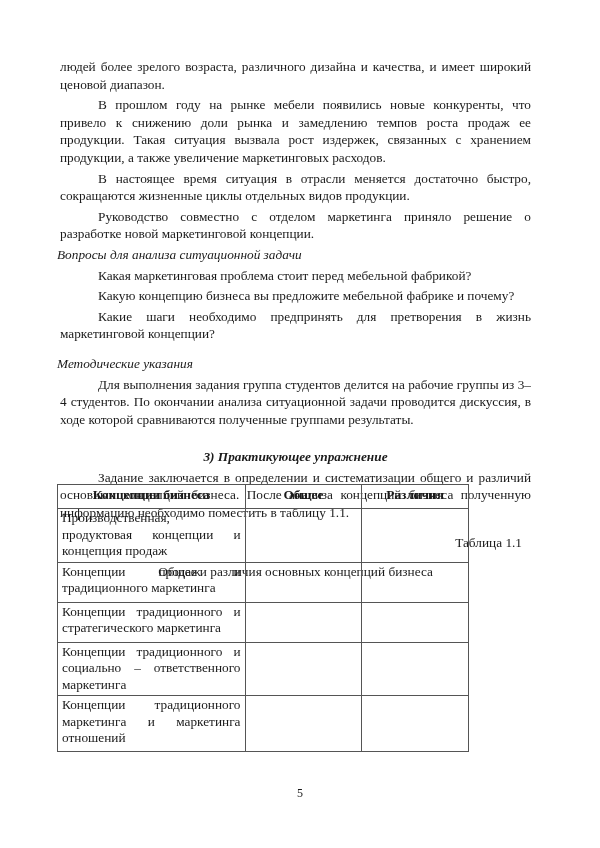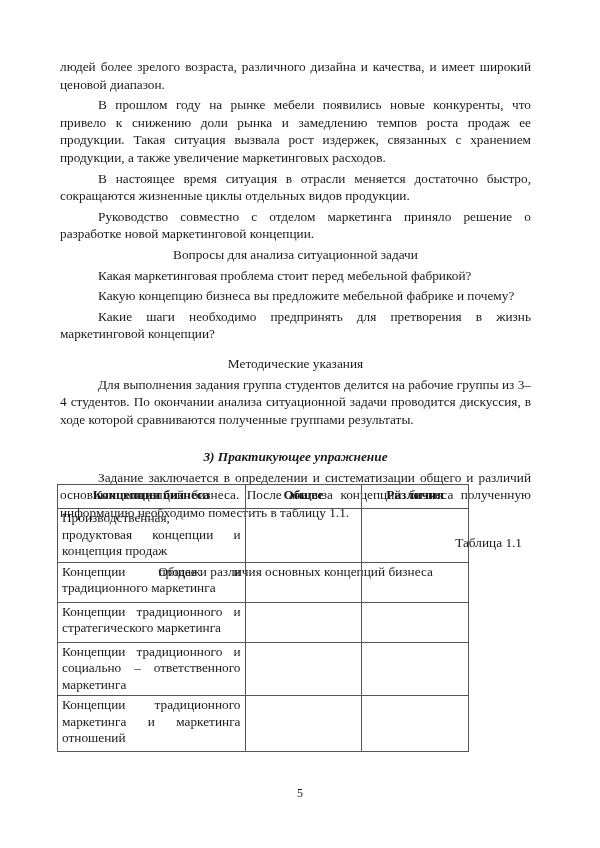--- a/index.html
+++ b/index.html
@@ -1,21 +1,21 @@
 <!DOCTYPE html>
 <html><head>
   <meta charset="utf-8">
   <style>
     html, body { margin: 0; padding: 0; background: #ffffff; }
     body { width: 600px; height: 848px; position: relative; overflow: hidden; color: #1a1a1a; font-family: "Liberation Serif", "DejaVu Serif", serif; }
     .page { position: absolute; left: 57px; top: 55px; width: 477px; font-size: 13.3px; line-height: 17.6px; }
     .p { text-align: justify; margin: 3px; }
     .p.ind { text-indent: 38px; }
     .p.last { text-align-last: left; }
-    .center-it { text-align: center; margin: 0; }
+    .center-it { text-align: left; font-style: italic; margin: 0; }
     .section-title { text-align: center; font-style: italic; font-weight: bold; margin: 0; }
     .table-label { text-align: right; margin: 12px; }
     .table-title { text-align: center; font-weight: normal; margin: 0; }
     .gap { height: 17px; }
     table.grid { position: absolute; left: 57px; top: 484px; width: 412px; border-collapse: collapse; font-family: "Liberation Serif", "DejaVu Serif", serif; font-size: 13.3px; line-height: 16.5px; }
     table.grid th, table.grid td { border: 1px solid #555; padding: 1px 4px 2px 4px; vertical-align: top; }
     table.grid th { font-weight: bold; text-align: center; height: 19px; padding-top: 2px; }
     table.grid td.c1 { text-align: justify; text-align-last: left; }
     .col1 { width: 209px; }
     .col2 { width: 137px; }

